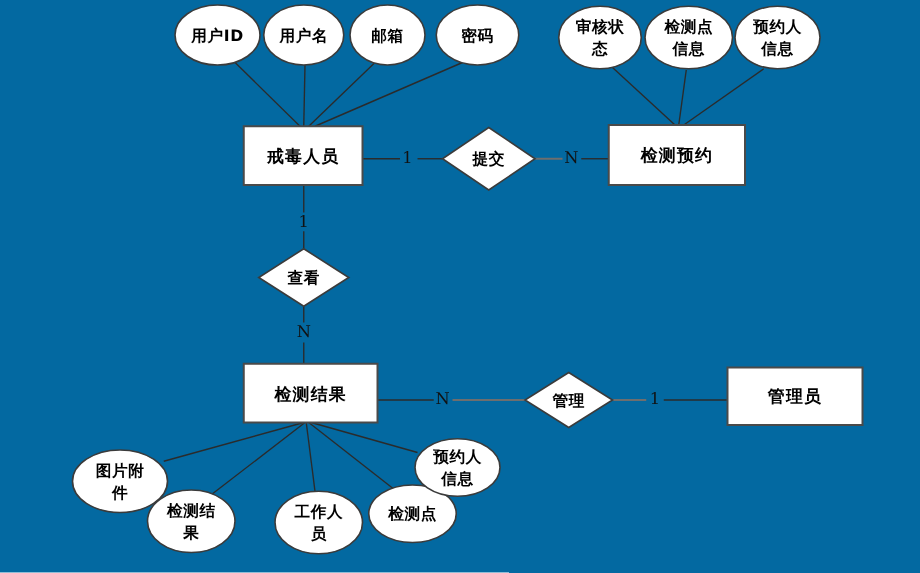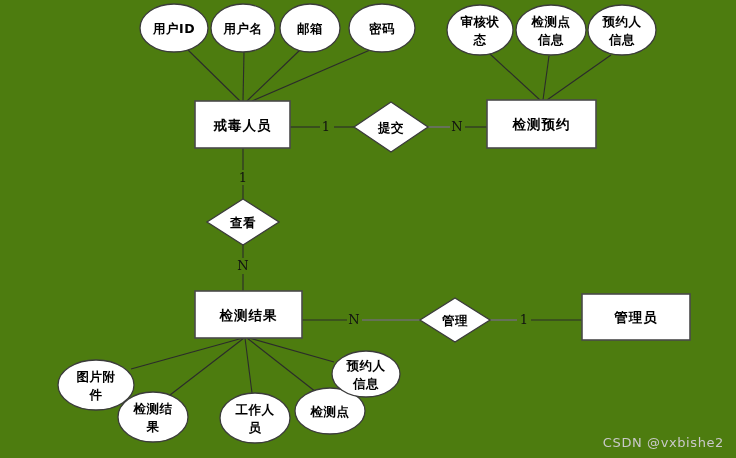--- a/index.html
+++ b/index.html
@@ -7,21 +7,21 @@
     padding: 0;
     background: #ffffff;
   }
   body {
     font-family: "DejaVu Sans", "Liberation Sans", sans-serif;
   }
   #diagram-root {
     position: relative;
     width: 736px;
     height: 458px;
-    background: #4d7c0f;
+    background: #0369a1;
     overflow: hidden;
   }
   svg#er-canvas {
     position: absolute;
     top: 0;
     left: 0;
     width: 736px;
     height: 458px;
   }
   .shape-stroke {
@@ -225,15 +225,14 @@
 
       <text class="card-label" x="243" y="178">1</text>
       <text class="card-label" x="243" y="266">N</text>
 
       <text class="card-label" x="354" y="320">N</text>
       <text class="card-label" x="524" y="320">1</text>
     </g>
 
   </svg>
 
-  <div class="watermark">CSDN @vxbishe2</div>
 
 </div>
 
 </body></html>

